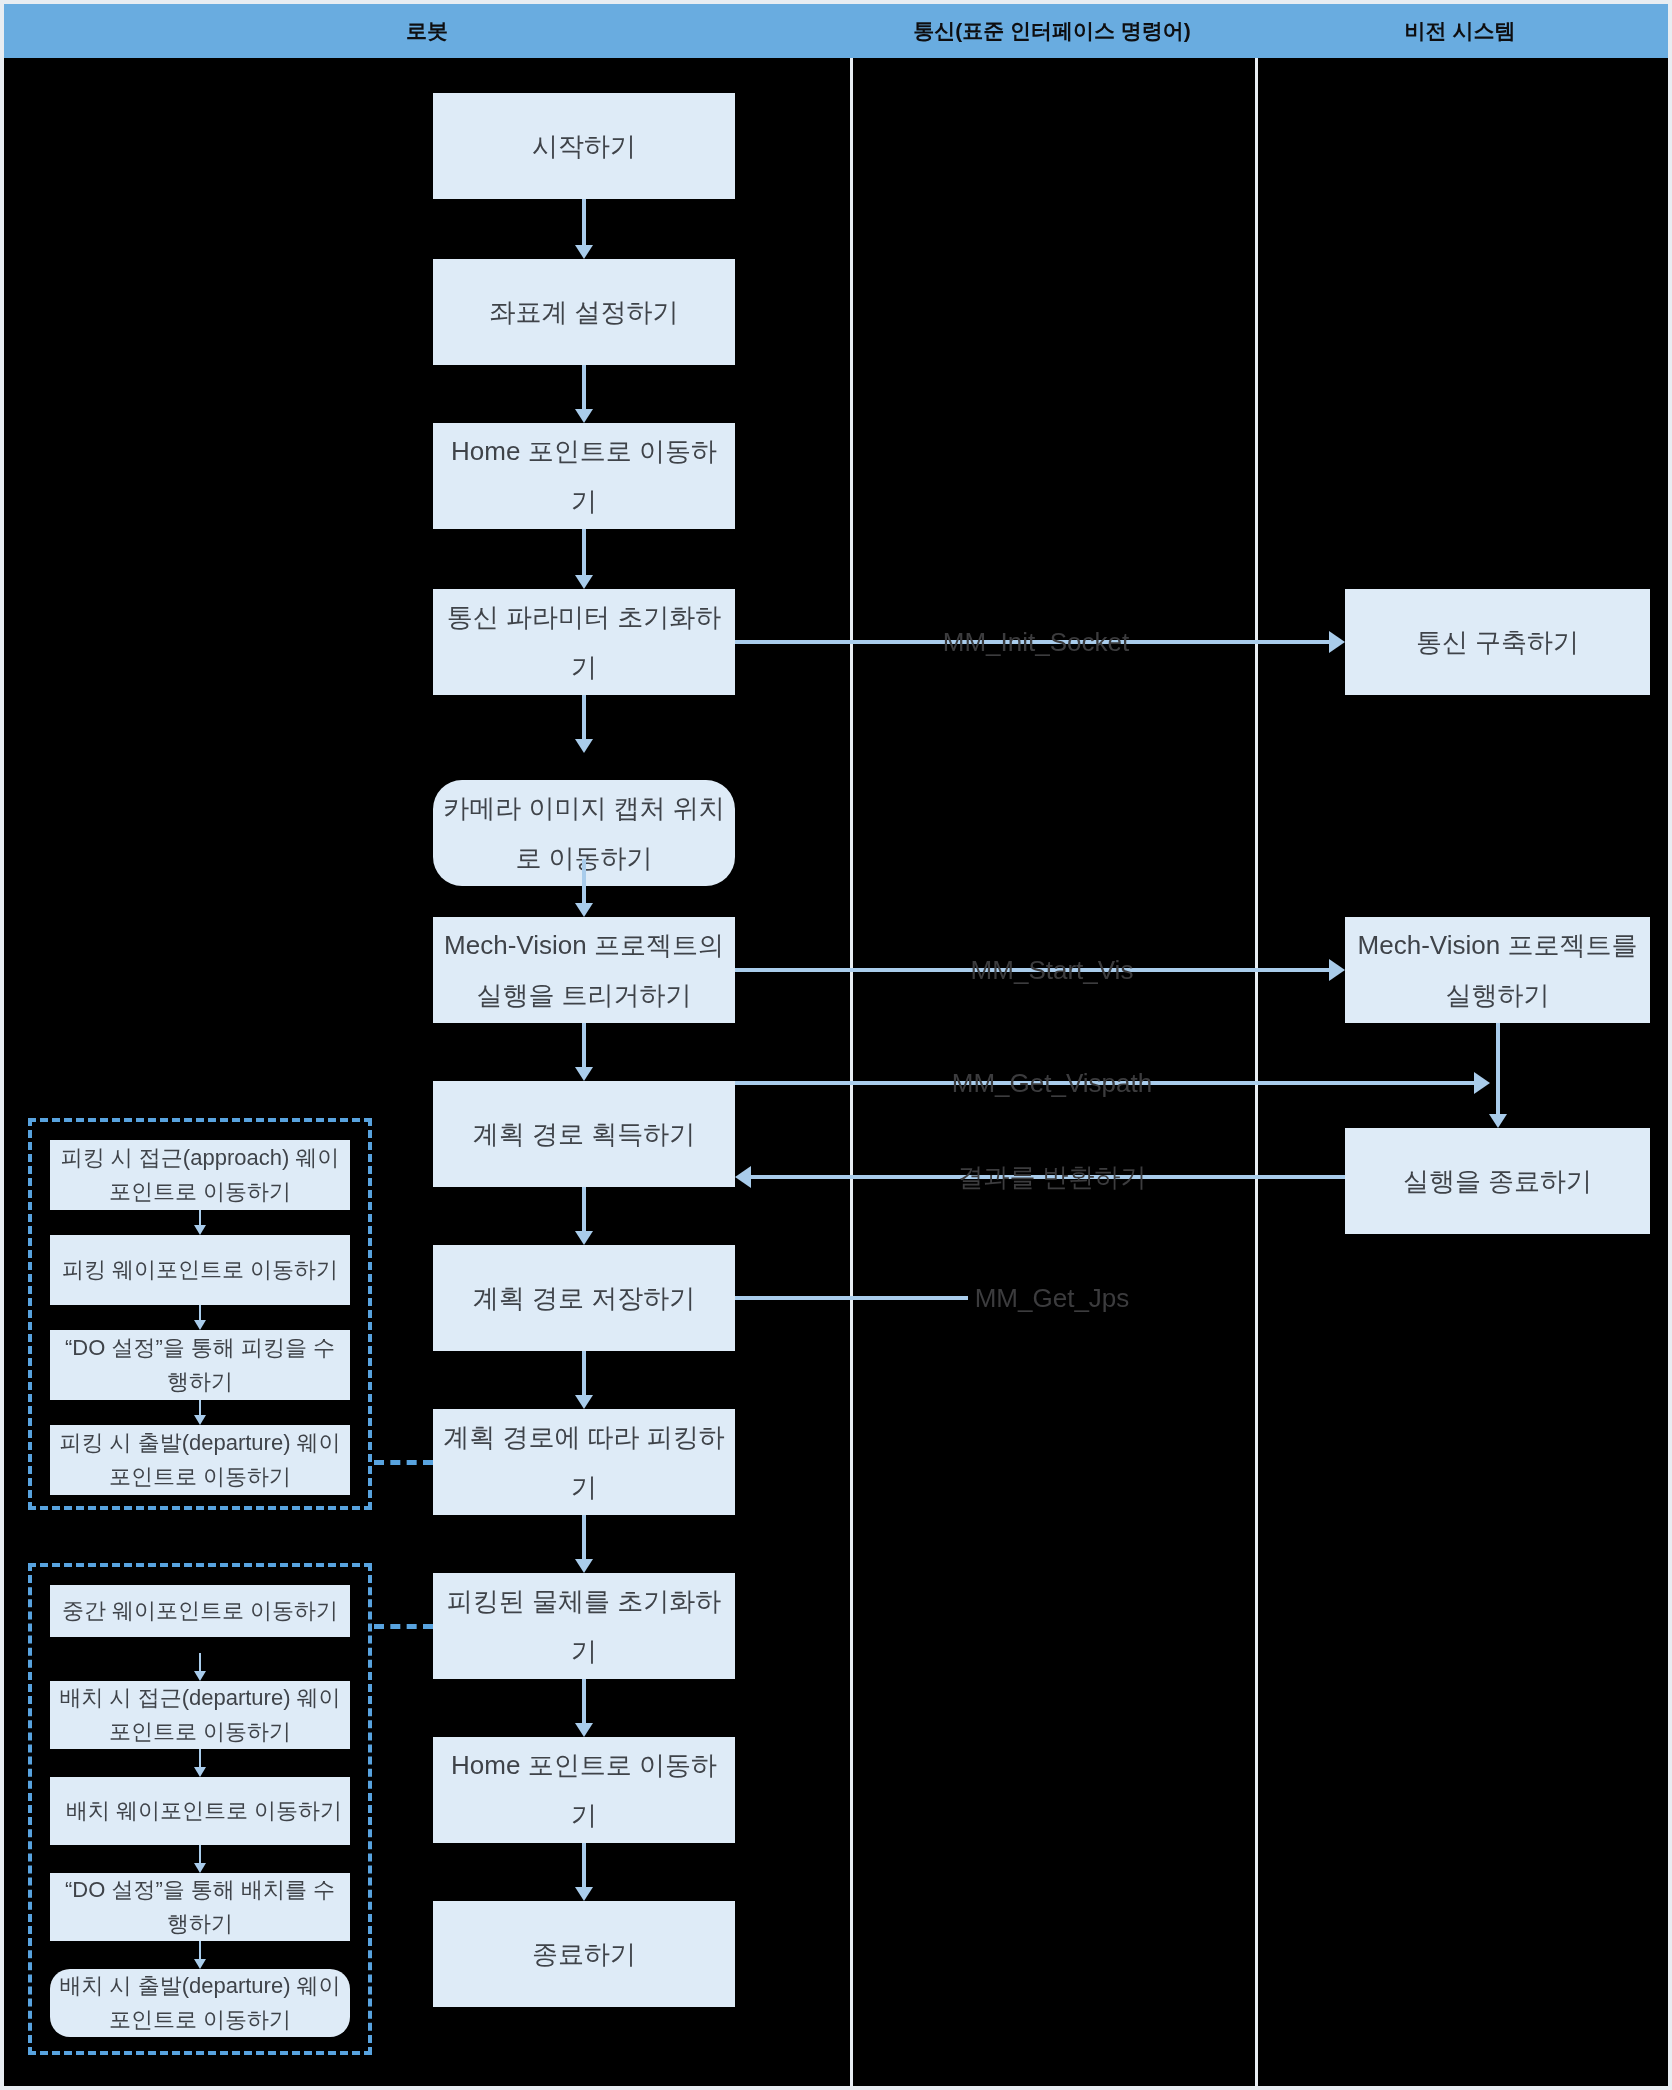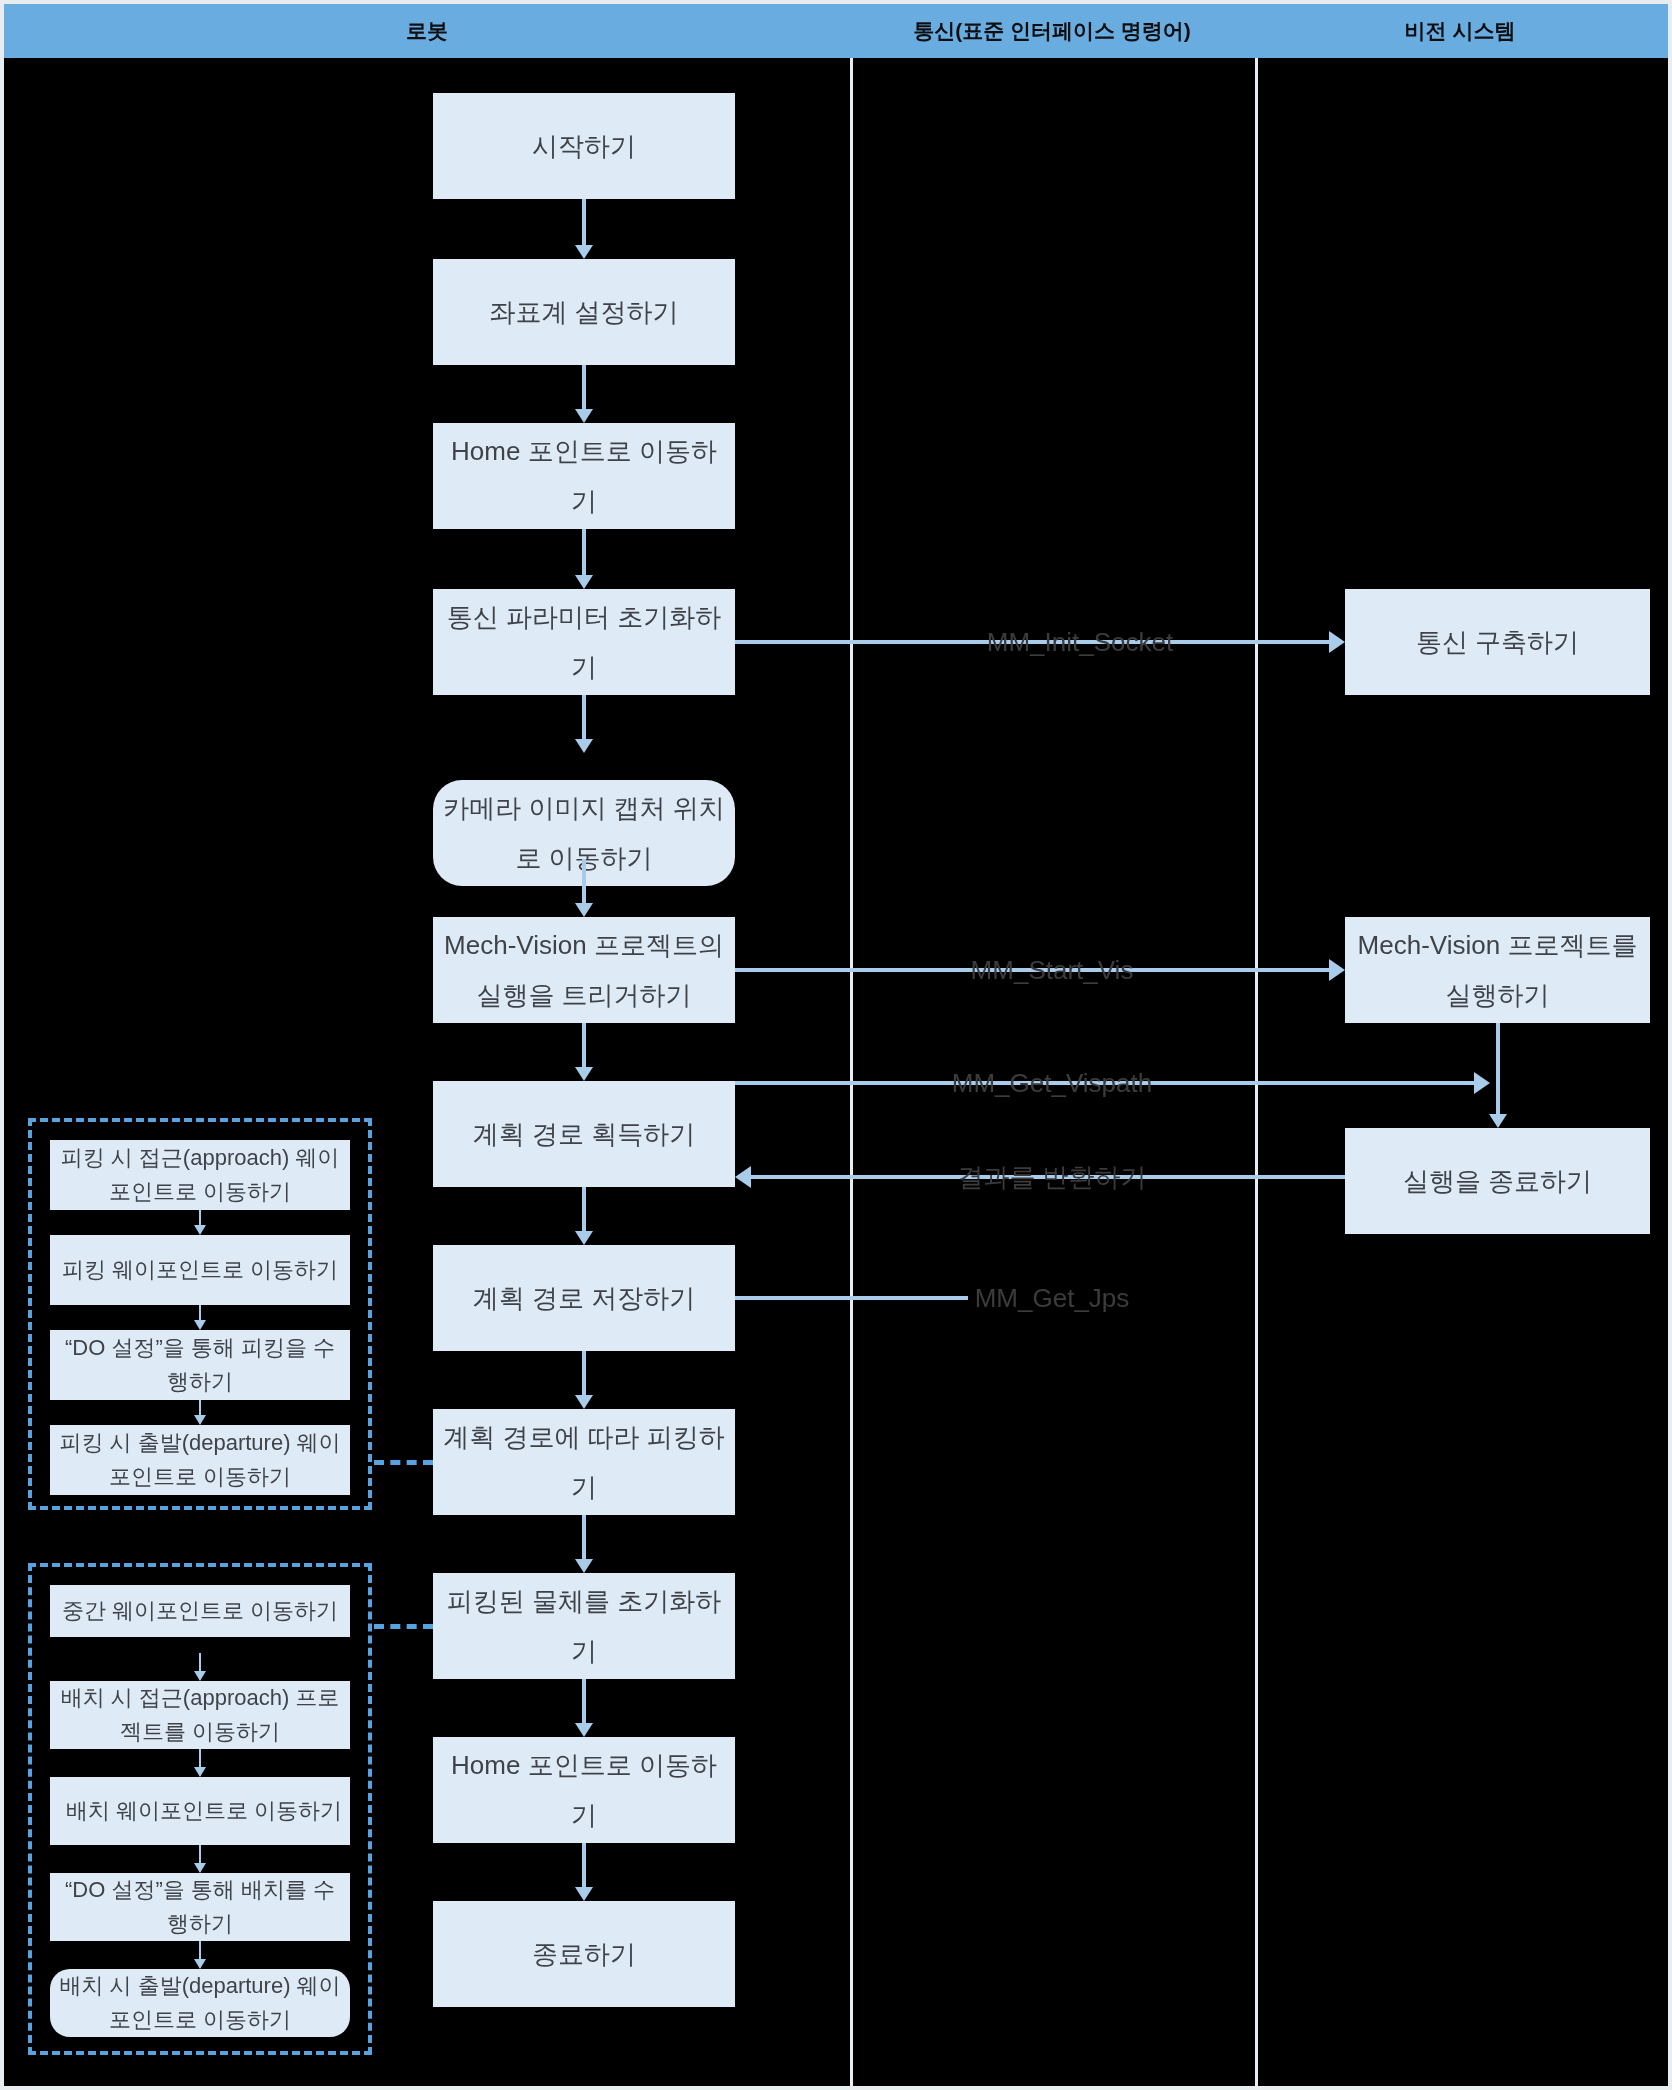--- a/index.html
+++ b/index.html
@@ -87,21 +87,21 @@
   <div class="varrow" style="left:575px;top:1843px;height:58px;"></div>
 
   <div class="box vis-box" style="top:589px;">통신 구축하기</div>
   <div class="box vis-box" style="top:917px;">Mech-Vision 프로젝트를 실행하기</div>
   <div class="box vis-box" style="top:1128px;">실행을 종료하기</div>
 
   <div class="varrow" style="left:1489px;top:1023px;height:105px;"></div>
 
   <div class="hline" style="left:735px;top:640px;width:594px;"></div>
   <div class="head-right" style="left:1329px;top:631px;"></div>
-  <div class="conn-label" style="left:1080px;top:642px;">MM_Init_Socket</div>
+  <div class="conn-label" style="left:1036px;top:642px;">MM_Init_Socket</div>
 
   <div class="hline" style="left:735px;top:968px;width:594px;"></div>
   <div class="head-right" style="left:1329px;top:959px;"></div>
   <div class="conn-label" style="left:1052px;top:970px;">MM_Start_Vis</div>
 
   <div class="hline" style="left:735px;top:1081px;width:739px;"></div>
   <div class="head-right" style="left:1474px;top:1072px;"></div>
   <div class="conn-label" style="left:1052px;top:1083px;">MM_Get_Vispath</div>
 
   <div class="hline" style="left:751px;top:1175px;width:594px;"></div>
@@ -116,21 +116,21 @@
   <div class="box grp-box" style="top:1235px;">피킹 웨이포인트로 이동하기</div>
   <div class="box grp-box" style="top:1330px;">“DO 설정”을 통해 피킹을 수행하기</div>
   <div class="box grp-box" style="top:1425px;">피킹 시 출발(departure) 웨이포인트로 이동하기</div>
   <div class="sarrow" style="left:194px;top:1210px;height:25px;"></div>
   <div class="sarrow" style="left:194px;top:1305px;height:25px;"></div>
   <div class="sarrow" style="left:194px;top:1400px;height:25px;"></div>
   <div class="dash-conn" style="left:374px;top:1460px;width:59px;"></div>
 
   <div class="dash-rect" style="top:1563px;height:492px;"></div>
   <div class="box grp-box" style="top:1585px;height:52px;">중간 웨이포인트로 이동하기</div>
-  <div class="box grp-box" style="top:1681px;height:68px;">배치 시 접근(approach) 프로젝트를 이동하기</div>
+  <div class="box grp-box" style="top:1681px;height:68px;">배치 시 접근(departure) 웨이포인트로 이동하기</div>
   <div class="box grp-box" style="top:1777px;height:68px;padding-left:12px;">배치 웨이포인트로 이동하기</div>
   <div class="box grp-box" style="top:1873px;height:68px;">“DO 설정”을 통해 배치를 수행하기</div>
   <div class="box grp-box" style="top:1969px;height:68px;border-radius:20px;">배치 시 출발(departure) 웨이포인트로 이동하기</div>
   <div class="sarrow" style="left:194px;top:1653px;height:28px;"></div>
   <div class="sarrow" style="left:194px;top:1749px;height:28px;"></div>
   <div class="sarrow" style="left:194px;top:1845px;height:28px;"></div>
   <div class="sarrow" style="left:194px;top:1941px;height:28px;"></div>
   <div class="dash-conn" style="left:374px;top:1624px;width:59px;"></div>
 
 </div>

